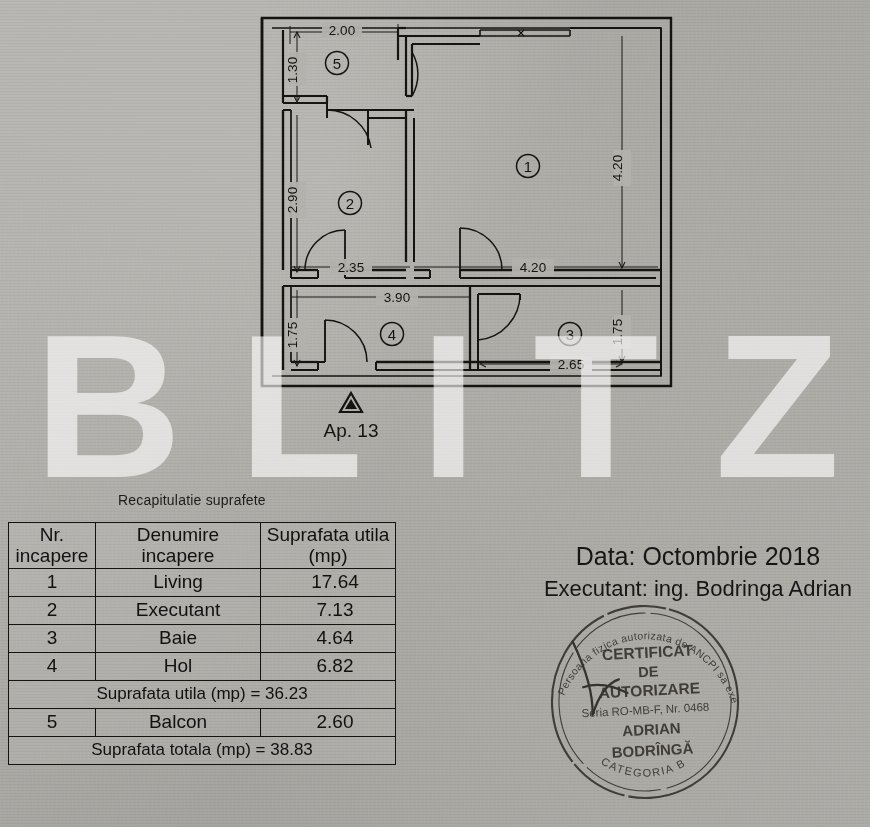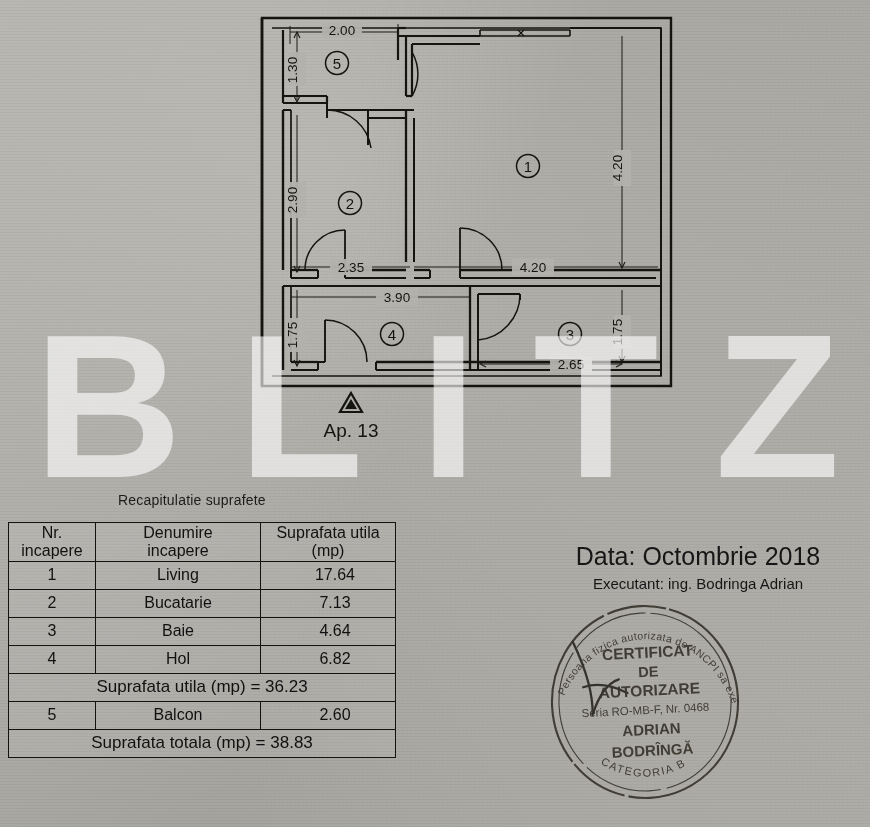--- a/index.html
+++ b/index.html
@@ -54,39 +54,39 @@
     color:#1c1c1c;
   }
   #tbl-wrap{position:absolute;left:8px;top:522px;width:388px;}
   table{
     border-collapse:collapse;width:100%;
     background:rgba(255,255,255,.07);
   }
   table td,table th{
     border:1.6px solid #14130f;
     text-align:center;
-    font-size:16px;
+    font-size:19px;
     font-weight:400;
     color:#111;
     padding:1px 2px;
   }
   th{font-weight:400;font-size:16px;line-height:1.12;padding:4px 2px;}
   td.num{width:82px;}
   td.nameC{width:160px;}
   td.areaC{width:auto;padding-left:16px;}
   tr.data td{height:25px;}
   tr.sum td{height:25px;font-size:17px;}
 
   
   #meta{
     position:absolute;left:530px;top:540px;width:336px;
     text-align:center;line-height:1.35;
   }
   #meta .l1{font-size:25px;}
-  #meta .l2{font-size:15px;}
+  #meta .l2{font-size:22px;}
 
   
   #stamp{
     position:absolute;left:540px;top:600px;width:210px;height:205px;
     opacity:.82;
   }
   #stamp svg{display:block;}
 </style>
 </head>
 <body>
@@ -330,21 +330,21 @@
       </tr>
     </thead>
     <tbody>
       <tr class="data">
         <td class="num">1</td>
         <td class="nameC">Living</td>
         <td class="areaC">17.64</td>
       </tr>
       <tr class="data">
         <td class="num">2</td>
-        <td class="nameC">Bucatarie</td>
+        <td class="nameC">Executant</td>
         <td class="areaC">7.13</td>
       </tr>
       <tr class="data">
         <td class="num">3</td>
         <td class="nameC">Baie</td>
         <td class="areaC">4.64</td>
       </tr>
       <tr class="data">
         <td class="num">4</td>
         <td class="nameC">Hol</td>

